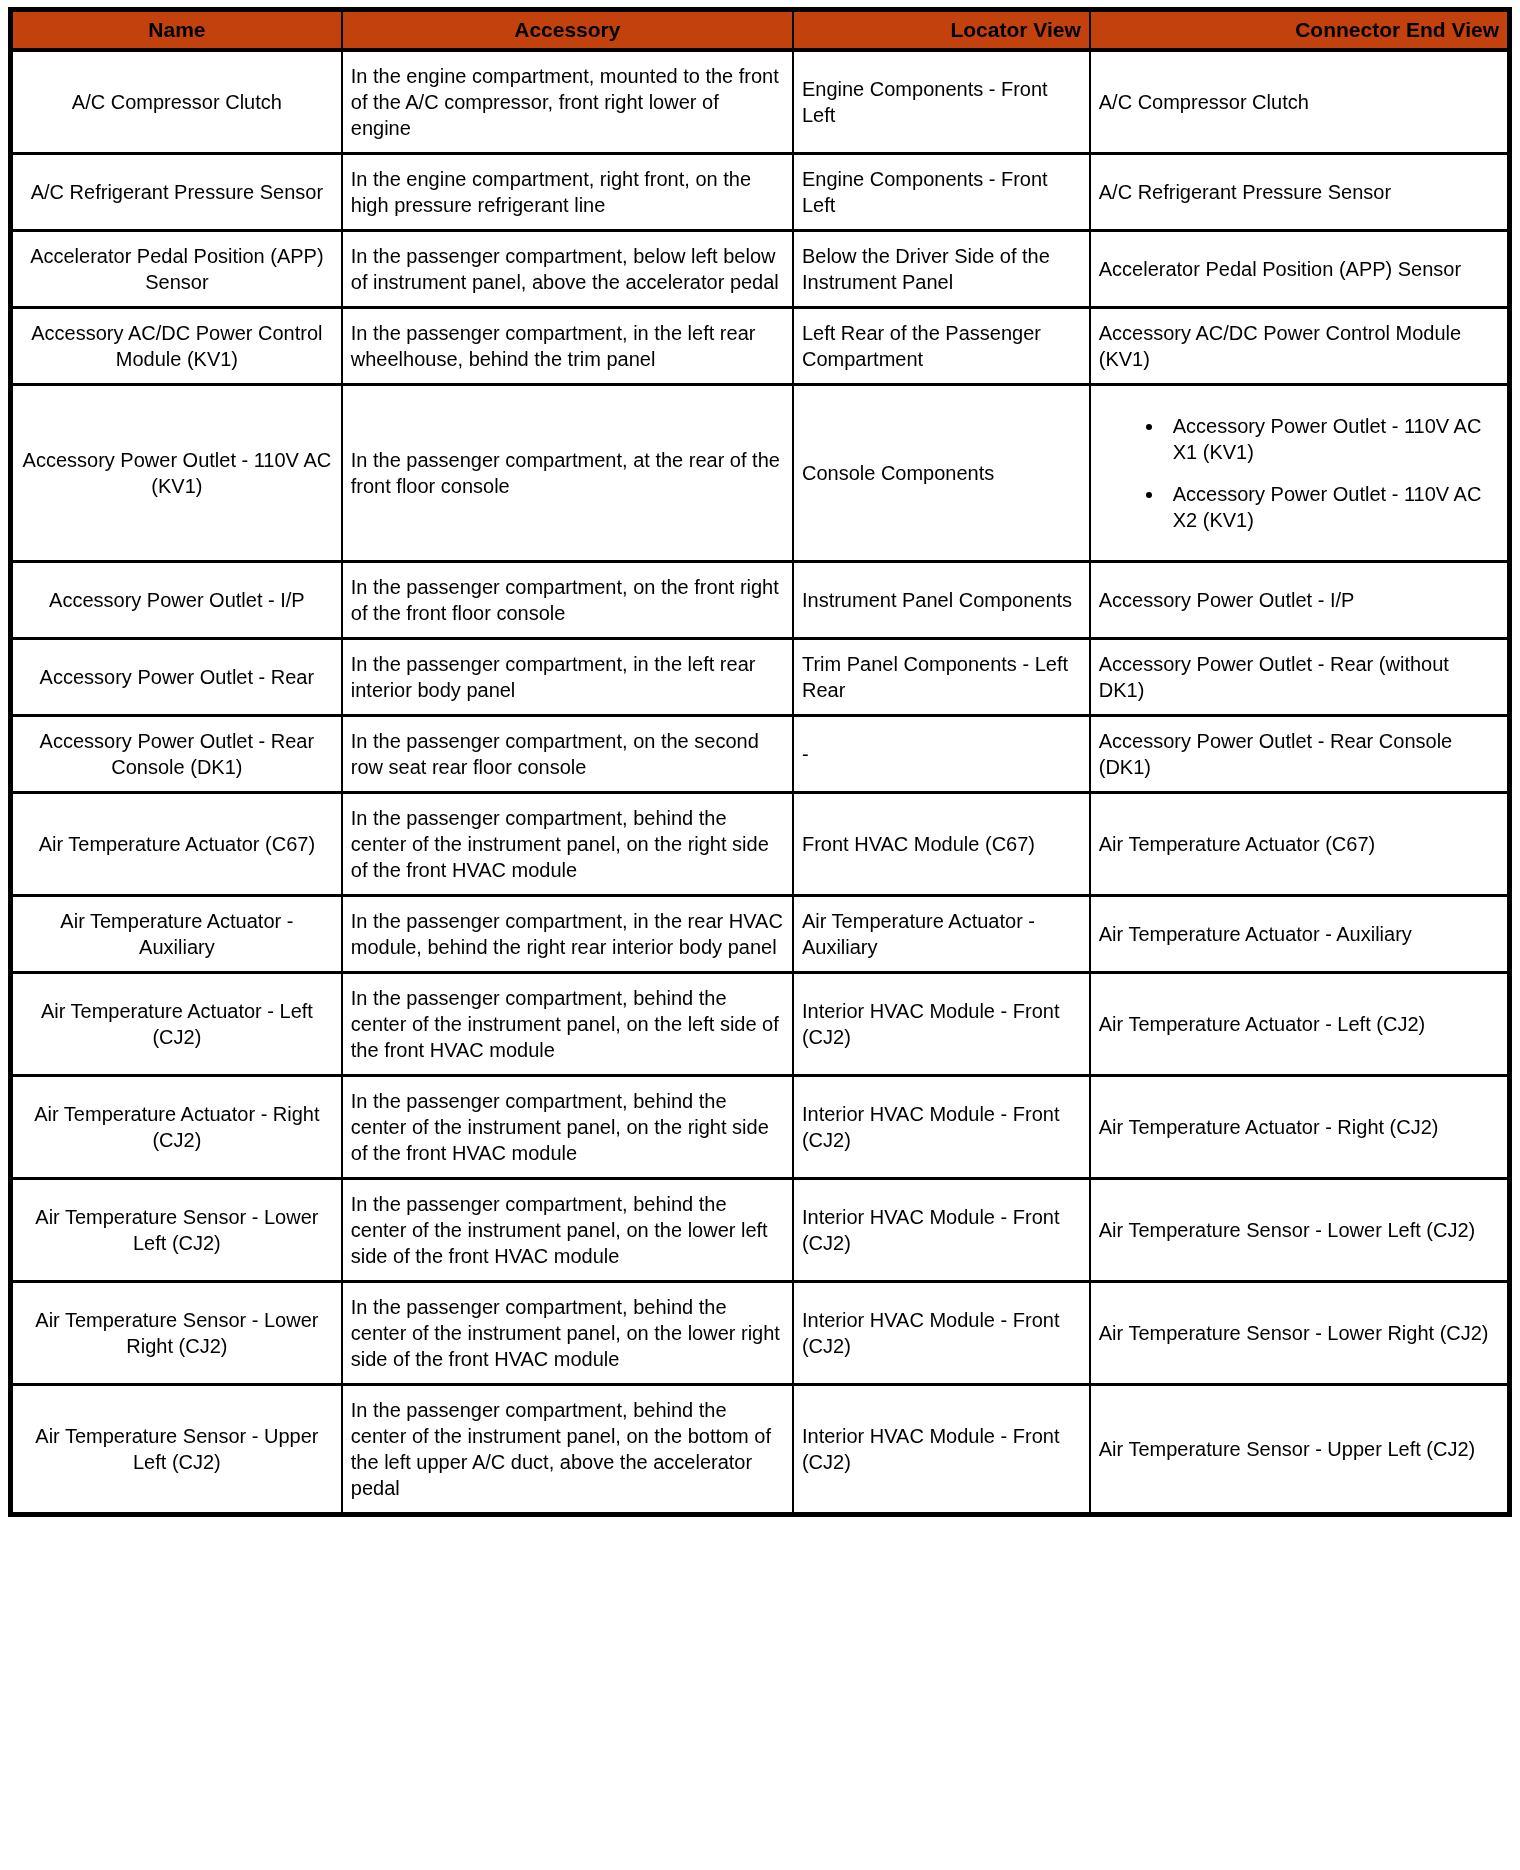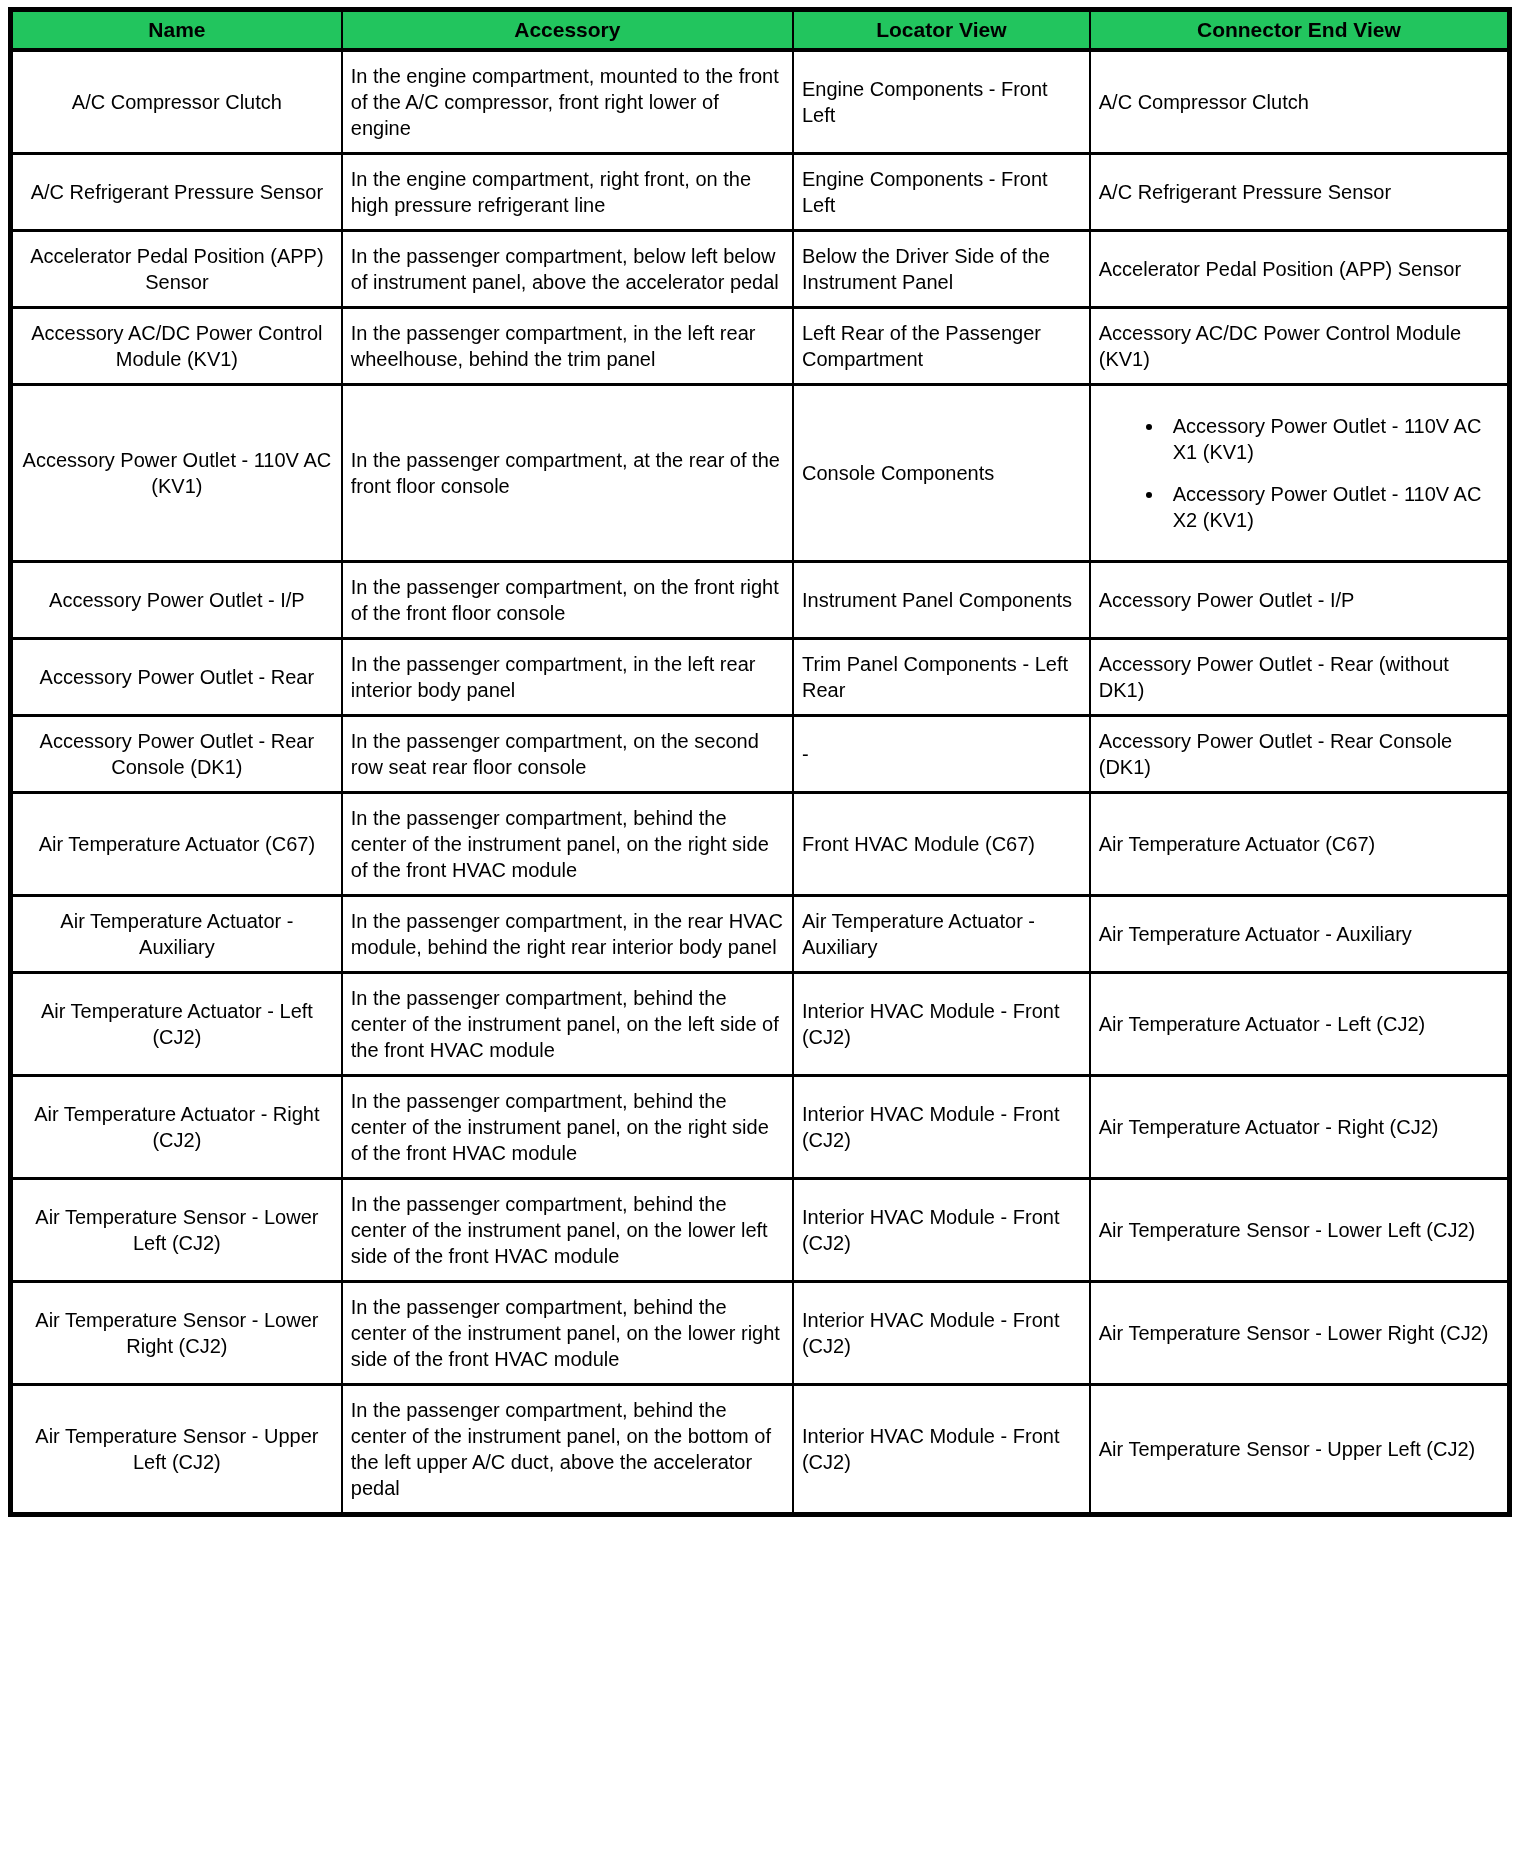--- a/index.html
+++ b/index.html
@@ -30,24 +30,24 @@
 
   th {
     font-size: 21px;
     font-weight: bold;
     line-height: 26px;
     padding: 5px 8px;
     border-left: 2px solid #000000;
     border-right: 2px solid #000000;
     border-bottom: 4px solid #000000;
     vertical-align: middle;
-    background: #22c55e;
+    background: #c2410c;
   }
   th.h-center { text-align: center; }
-  th.h-left   { text-align: center; }
+  th.h-left   { text-align: right; }
 
   td {
     font-size: 20px;
     line-height: 26px;
     padding: 11px 8px;
     border-left: 2px solid #000000;
     border-right: 2px solid #000000;
     border-top: 3px solid #000000;
     border-bottom: 3px solid #000000;
     vertical-align: middle;

